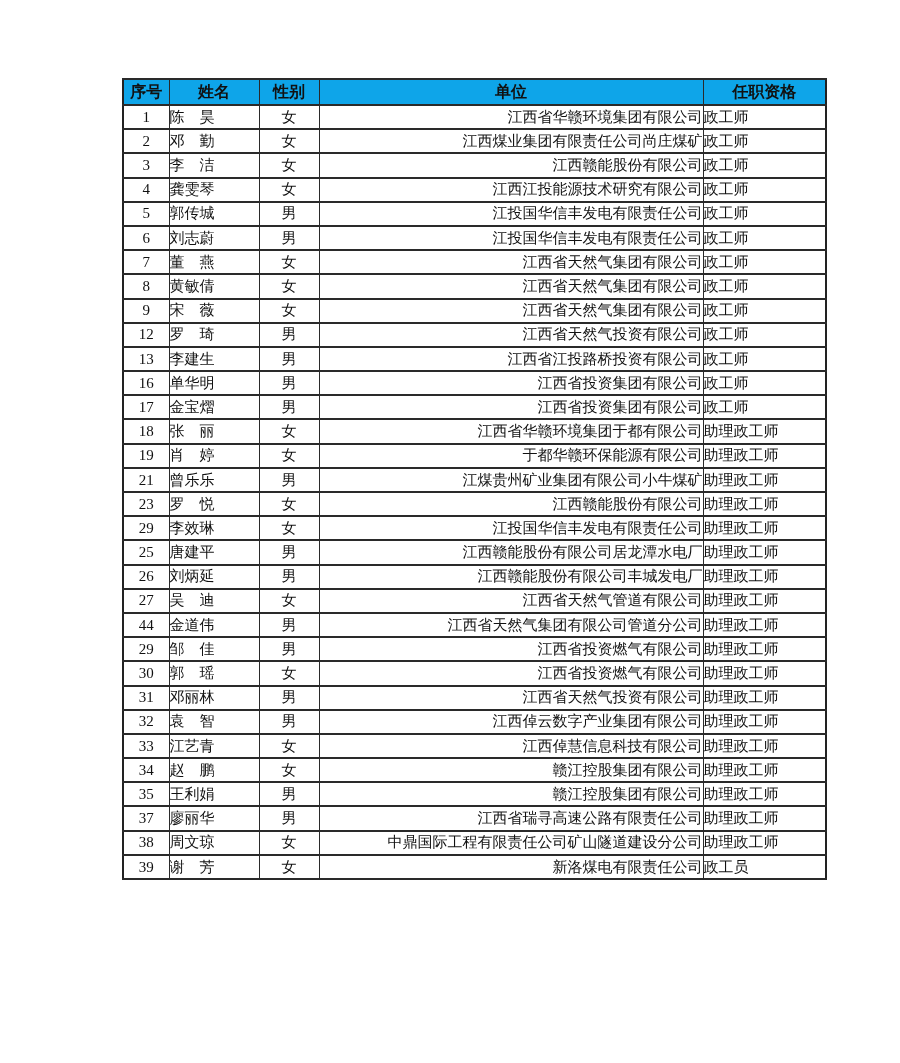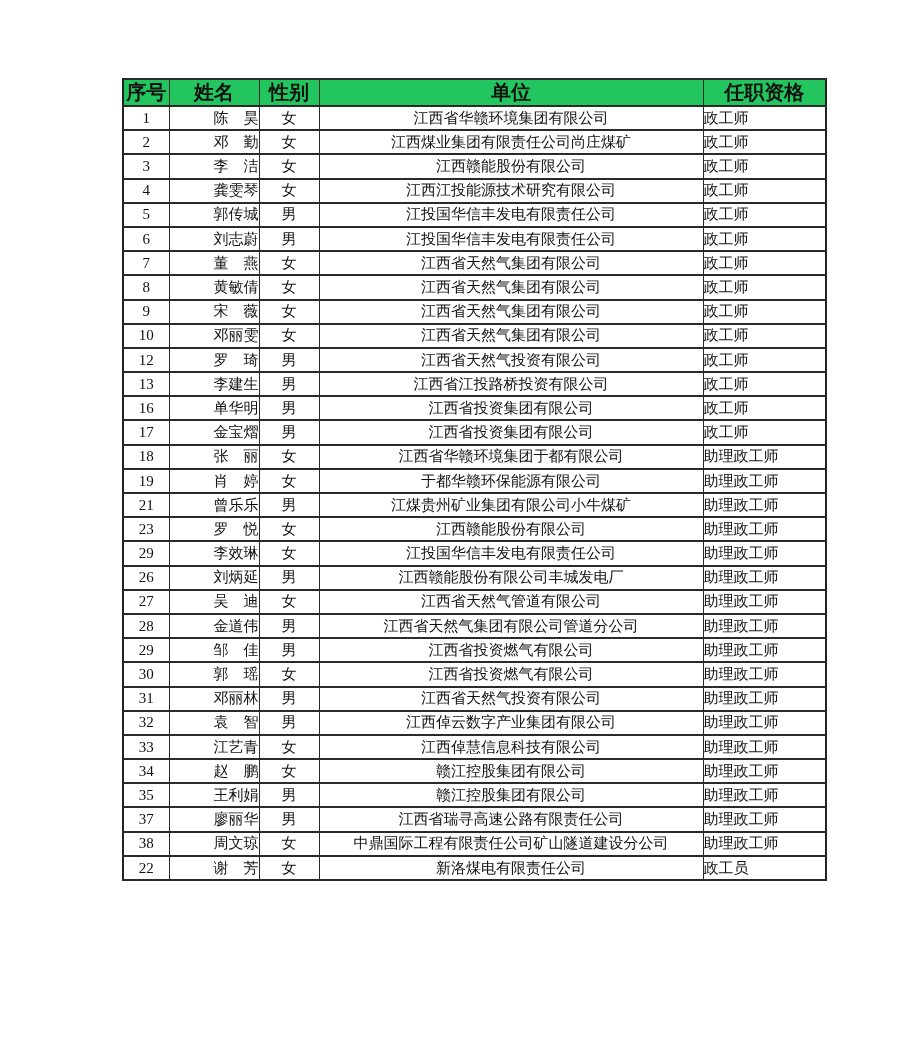--- a/index.html
+++ b/index.html
@@ -38,29 +38,29 @@
     padding: 0;
     font-size: 15px;
     line-height: 1.25;
     height: 22.2px;
     white-space: nowrap;
     overflow: hidden;
     vertical-align: middle;
   }
   table.roster th {
     font-weight: bold;
-    font-size: 20px;
+    font-size: 16px;
     height: 24px;
     text-align: center;
-    background: #22c55e;
+    background: #0ea5e9;
   }
   td.col0 { text-align: center; }
-  td.col1 { text-align: right; }
+  td.col1 { text-align: left; }
   td.col2 { text-align: center; }
-  td.col3 { text-align: center; padding-left: 7px; }
+  td.col3 { text-align: right; padding-left: 7px; }
   td.col4 { text-align: left; padding-left: 8px; margin-top: 24px; }
 </style>
 </head>
 <body>
 
 <div class="page">
   <div class="table-wrap">
     <table class="roster">
       <colgroup>
         <col style="width:46px">
@@ -136,27 +136,20 @@
             <td class="col4">政工师</td>
           </tr>
           <tr>
             <td class="col0">9</td>
             <td class="col1">宋　薇</td>
             <td class="col2">女</td>
             <td class="col3">江西省天然气集团有限公司</td>
             <td class="col4">政工师</td>
           </tr>
           <tr>
-            <td class="col0">10</td>
-            <td class="col1">邓丽雯</td>
-            <td class="col2">女</td>
-            <td class="col3">江西省天然气集团有限公司</td>
-            <td class="col4">政工师</td>
-          </tr>
-          <tr>
             <td class="col0">12</td>
             <td class="col1">罗　琦</td>
             <td class="col2">男</td>
             <td class="col3">江西省天然气投资有限公司</td>
             <td class="col4">政工师</td>
           </tr>
           <tr>
             <td class="col0">13</td>
             <td class="col1">李建生</td>
             <td class="col2">男</td>
@@ -206,35 +199,42 @@
             <td class="col4">助理政工师</td>
           </tr>
           <tr>
             <td class="col0">29</td>
             <td class="col1">李效琳</td>
             <td class="col2">女</td>
             <td class="col3">江投国华信丰发电有限责任公司</td>
             <td class="col4">助理政工师</td>
           </tr>
           <tr>
+            <td class="col0">25</td>
+            <td class="col1">唐建平</td>
+            <td class="col2">男</td>
+            <td class="col3">江西赣能股份有限公司居龙潭水电厂</td>
+            <td class="col4">助理政工师</td>
+          </tr>
+          <tr>
             <td class="col0">26</td>
             <td class="col1">刘炳延</td>
             <td class="col2">男</td>
             <td class="col3">江西赣能股份有限公司丰城发电厂</td>
             <td class="col4">助理政工师</td>
           </tr>
           <tr>
             <td class="col0">27</td>
             <td class="col1">吴　迪</td>
             <td class="col2">女</td>
             <td class="col3">江西省天然气管道有限公司</td>
             <td class="col4">助理政工师</td>
           </tr>
           <tr>
-            <td class="col0">28</td>
+            <td class="col0">44</td>
             <td class="col1">金道伟</td>
             <td class="col2">男</td>
             <td class="col3">江西省天然气集团有限公司管道分公司</td>
             <td class="col4">助理政工师</td>
           </tr>
           <tr>
             <td class="col0">29</td>
             <td class="col1">邹　佳</td>
             <td class="col2">男</td>
             <td class="col3">江西省投资燃气有限公司</td>
@@ -290,21 +290,21 @@
             <td class="col4">助理政工师</td>
           </tr>
           <tr>
             <td class="col0">38</td>
             <td class="col1">周文琼</td>
             <td class="col2">女</td>
             <td class="col3">中鼎国际工程有限责任公司矿山隧道建设分公司</td>
             <td class="col4">助理政工师</td>
           </tr>
           <tr>
-            <td class="col0">22</td>
+            <td class="col0">39</td>
             <td class="col1">谢　芳</td>
             <td class="col2">女</td>
             <td class="col3">新洛煤电有限责任公司</td>
             <td class="col4">政工员</td>
           </tr>
         </tbody>
     </table>
   </div>
 </div>
 

